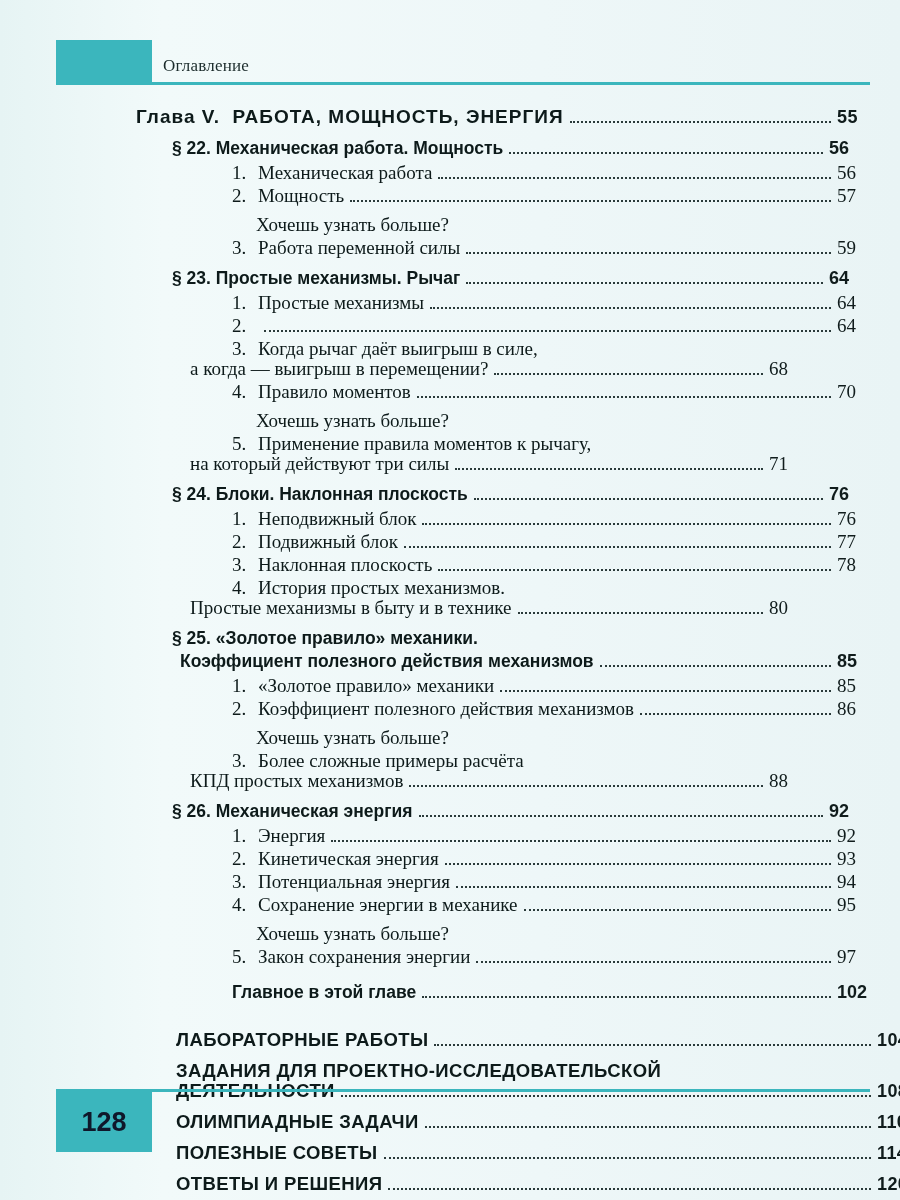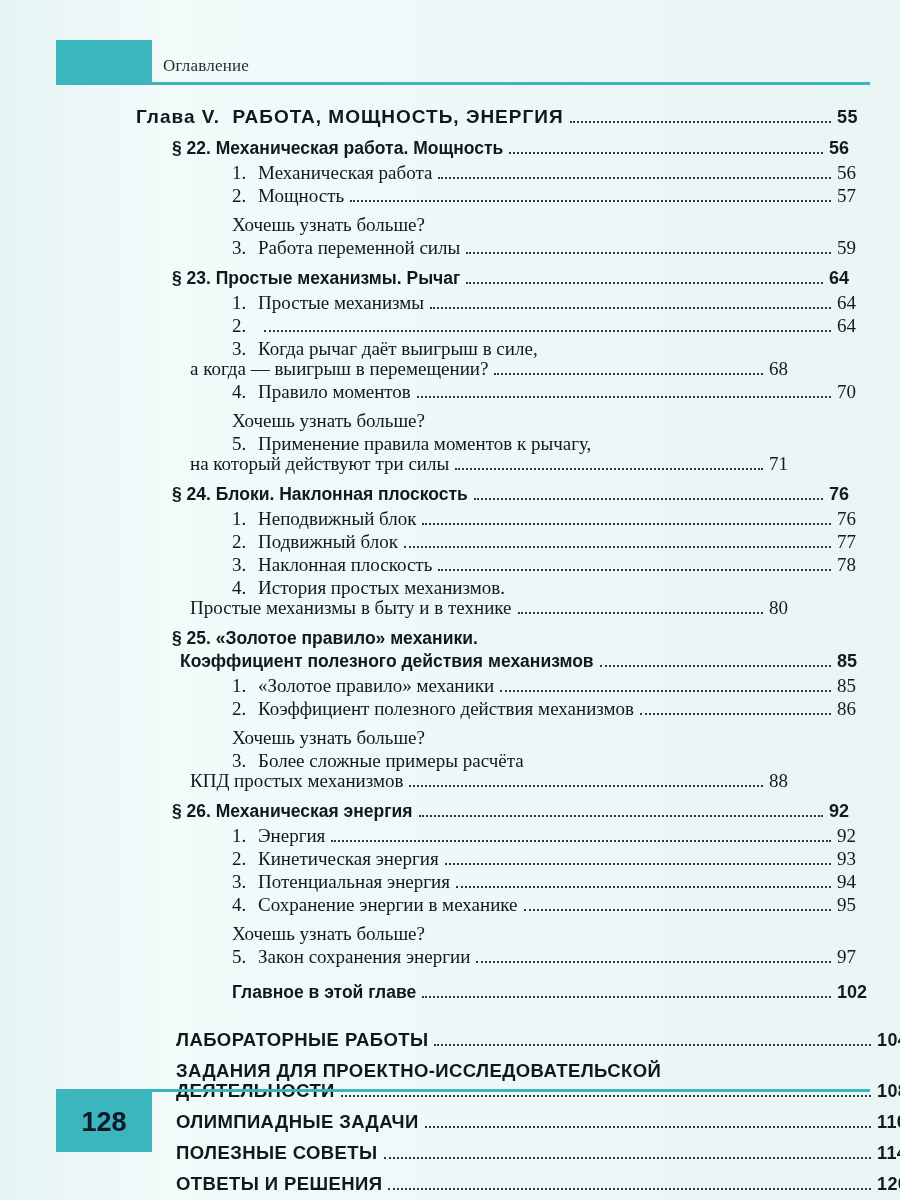--- a/index.html
+++ b/index.html
@@ -156,21 +156,21 @@
   }
   .item .label { }
   .item-cont {
     font-size: 19px;
     margin-left: 54px;
     width: 623px;
     margin-top: -2px;
   }
   .note {
     font-size: 19px;
-    margin-left: 96px;
+    margin-left: 120px;
     margin-top: 7px;
     margin-bottom: 1px;
   }
   .highlight-row {
     font-family: "Liberation Sans", sans-serif;
     font-weight: bold;
     font-size: 17.5px;
     margin-left: 96px;
     width: 649px;
     margin-top: 14px;

